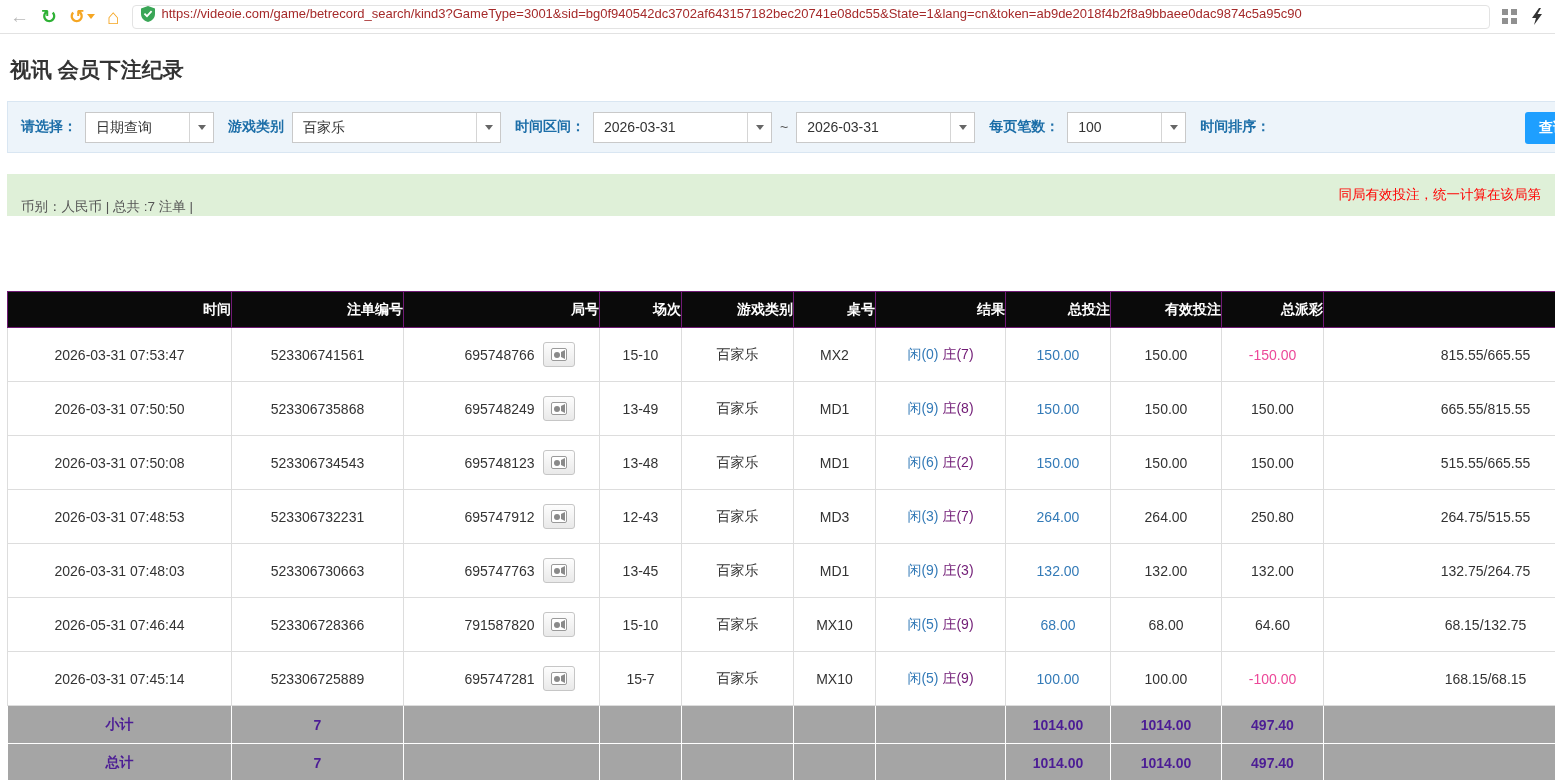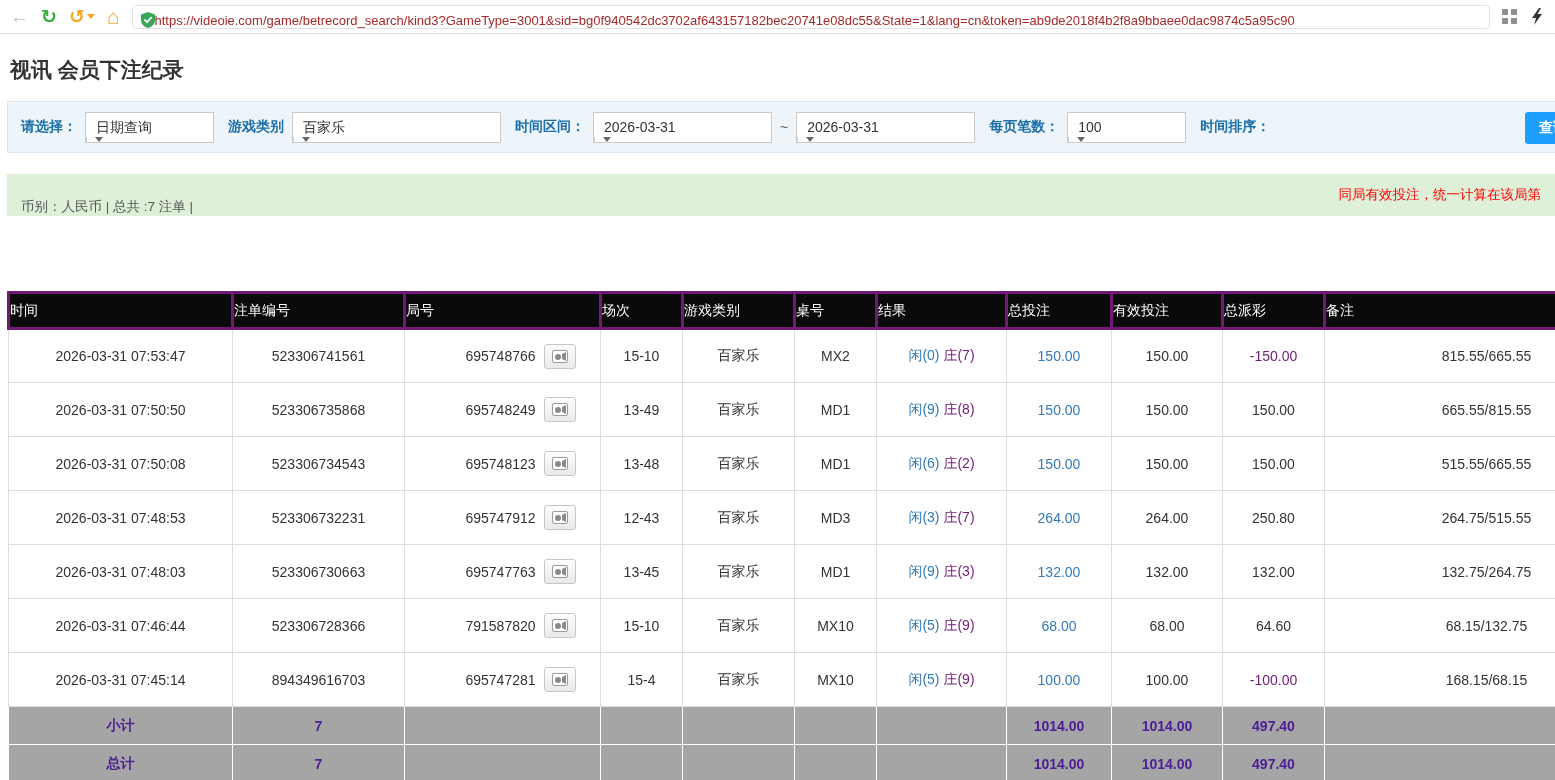--- a/index.html
+++ b/index.html
@@ -10,59 +10,59 @@
   .browser-bar { width:1555px; height:34px; background:#fff; border-bottom:1px solid #e2e2e2;
                  display:flex; align-items:center; padding:0 10px; gap:12px; }
   .nav-glyph { font-size:19px; font-weight:bold; line-height:1; cursor:pointer; }
   .back    { color:#b8b8b8; }
   .refresh { color:#2eb135; }
   .undo    { color:#f5a623; display:flex; align-items:center; gap:2px; }
   .undo .mini-caret { width:0; height:0; border-left:4px solid transparent; border-right:4px solid transparent;
                       border-top:5px solid #f5a623; }
   .home    { color:#f5a623; font-size:21px; }
   .addr { flex:1; height:24px; border:1px solid #e3e3e3; border-radius:4px; background:#fff;
-          display:flex; align-items:flex-end; padding:0 8px; overflow:hidden; }
+          display:flex; align-items:flex-start; gap:7px; padding:0 8px; overflow:hidden; }
   .addr .url { font-size:13px; color:#a52a2a; white-space:nowrap; }
   .chrome-right { display:flex; align-items:center; gap:14px; padding-right:2px; }
 
   
   .page { width:1650px; }
   .page-title { font-size:21px; color:#333; margin:22px 0 0 10px; height:28px; }
 
   
   .filter-bar { position:relative; margin:17px 0 0 7px; width:1640px; height:52px;
                 background:#edf4fa; border:1px solid #d9e6f2;
                 display:flex; align-items:center; padding-left:13px; }
   .f-label { color:#1c6ea8; font-weight:bold; font-size:14px; margin:0 8px 0 14px; white-space:nowrap; }
   .f-label.first { margin-left:0; }
-  .dd { display:flex; height:31px; border:1px solid #c9c9c9; background:#fff; align-items:stretch;flex-direction:column; }
+  .dd { display:flex; height:31px; border:1px solid #c9c9c9; background:#fff; align-items:stretch; }
   .dd .val { flex:1; font-size:14px; color:#333; line-height:29px; padding:0 10px; white-space:nowrap; overflow:hidden; }
   .dd .arrow-box { width:24px; border-left:1px solid #d5d5d5; display:flex; align-items:center; justify-content:center; cursor:pointer; }
   .caret { width:0; height:0; border-left:4px solid transparent; border-right:4px solid transparent; border-top:5px solid #666; }
   .dd1 { width:129px; } .dd2 { width:209px; } .dd3 { width:179px;justify-content:space-between; } .dd5 { width:119px; } .dd6 { width:189px; }
   .tilde { color:#555; font-size:14px; margin:0 8px; }
   .search-btn { position:absolute; left:1517px; top:10px; height:32px; padding:0 14px;
                 background:#1E9FFF; color:#fff; font-size:14px; font-weight:bold; border:none;
                 border-radius:3px; cursor:pointer; white-space:nowrap; }
 
   
   .summary-bar { margin:21px 0 0 7px; width:1640px; height:42px; background:#dff0d8;
                  display:flex; align-items:center; padding:0 14px; }
   .summary-left { font-size:13.5px; color:#555; white-space:nowrap;margin-top:24px; }
   .summary-right { font-size:13.5px; color:#f00; white-space:nowrap; margin-left:auto; margin-right:92px; }
 
   
   table.records { margin:75px 0 0 7px; width:1640px; border-collapse:collapse; table-layout:fixed; }
-  .records th { background:#0a0a0a; color:#fff; font-size:14px; font-weight:normal; height:36px;
-                text-align:left; border:3px solid #701a75; }
+  .records th { background:#0a0a0a; color:#fff; font-size:14px; font-weight:bold; height:36px;
+                text-align:right; border:1px solid #701a75; }
   .records tbody td { background:#fff; color:#333; font-size:14px; height:54px; text-align:center;
                       border:1px solid #ddd; overflow:hidden; white-space:nowrap; }
   .blue { color:#337ab7; }
   .red  { color:#701a75; }
-  td.payout-cell.neg { color:#701a75; }
+  td.payout-cell.neg { color:#ec4899; }
   .round-wrap { display:inline-flex; align-items:center; gap:8px;margin-left:36px; }
   .video-btn { width:32px; height:25px; border:1px solid #c6c6c6; border-radius:3px;
                background:linear-gradient(#fdfdfd,#e9e9e9); display:inline-flex;
                align-items:center; justify-content:center; cursor:pointer; }
   tfoot td { background:#a5a5a5; color:#4c1d95; font-weight:bold; font-size:14px; height:38px;
              text-align:center; border:1px solid #fff; }
 </style>
 </head>
 <body>
 
@@ -322,21 +322,21 @@
     </td>
     <td>
       <span class="blue">132.00</span>
     </td>
     <td>132.00</td>
     <td class="payout-cell">132.00</td>
     <td>132.75/264.75</td>
   </tr>
 
   <tr>
-    <td>2026-03-31 07:46:44</td>
+    <td>2026-05-31 07:46:44</td>
     <td>523306728366</td>
     <td>
       <span class="round-wrap">
         <span>791587820</span>
         <span class="video-btn">
           <svg width="16" height="13" viewBox="0 0 16 13">
             <rect x="0.5" y="0.5" width="15" height="12" rx="1.5" fill="#fff" stroke="#9a9a9a"></rect>
             <circle cx="6" cy="7" r="3" fill="#8a8a8a"></circle>
             <path d="M10 4 L14 2 V11 L10 9 Z" fill="#8a8a8a"></path>
           </svg>
@@ -353,34 +353,34 @@
     <td>
       <span class="blue">68.00</span>
     </td>
     <td>68.00</td>
     <td class="payout-cell">64.60</td>
     <td>68.15/132.75</td>
   </tr>
 
   <tr>
     <td>2026-03-31 07:45:14</td>
-    <td>894349616703</td>
+    <td>523306725889</td>
     <td>
       <span class="round-wrap">
         <span>695747281</span>
         <span class="video-btn">
           <svg width="16" height="13" viewBox="0 0 16 13">
             <rect x="0.5" y="0.5" width="15" height="12" rx="1.5" fill="#fff" stroke="#9a9a9a"></rect>
             <circle cx="6" cy="7" r="3" fill="#8a8a8a"></circle>
             <path d="M10 4 L14 2 V11 L10 9 Z" fill="#8a8a8a"></path>
           </svg>
         </span>
       </span>
     </td>
-    <td>15-4</td>
+    <td>15-7</td>
     <td>百家乐</td>
     <td>MX10</td>
     <td>
       <span class="blue">闲(5)</span>
       <span class="red">庄(9)</span>
     </td>
     <td>
       <span class="blue">100.00</span>
     </td>
     <td>100.00</td>

